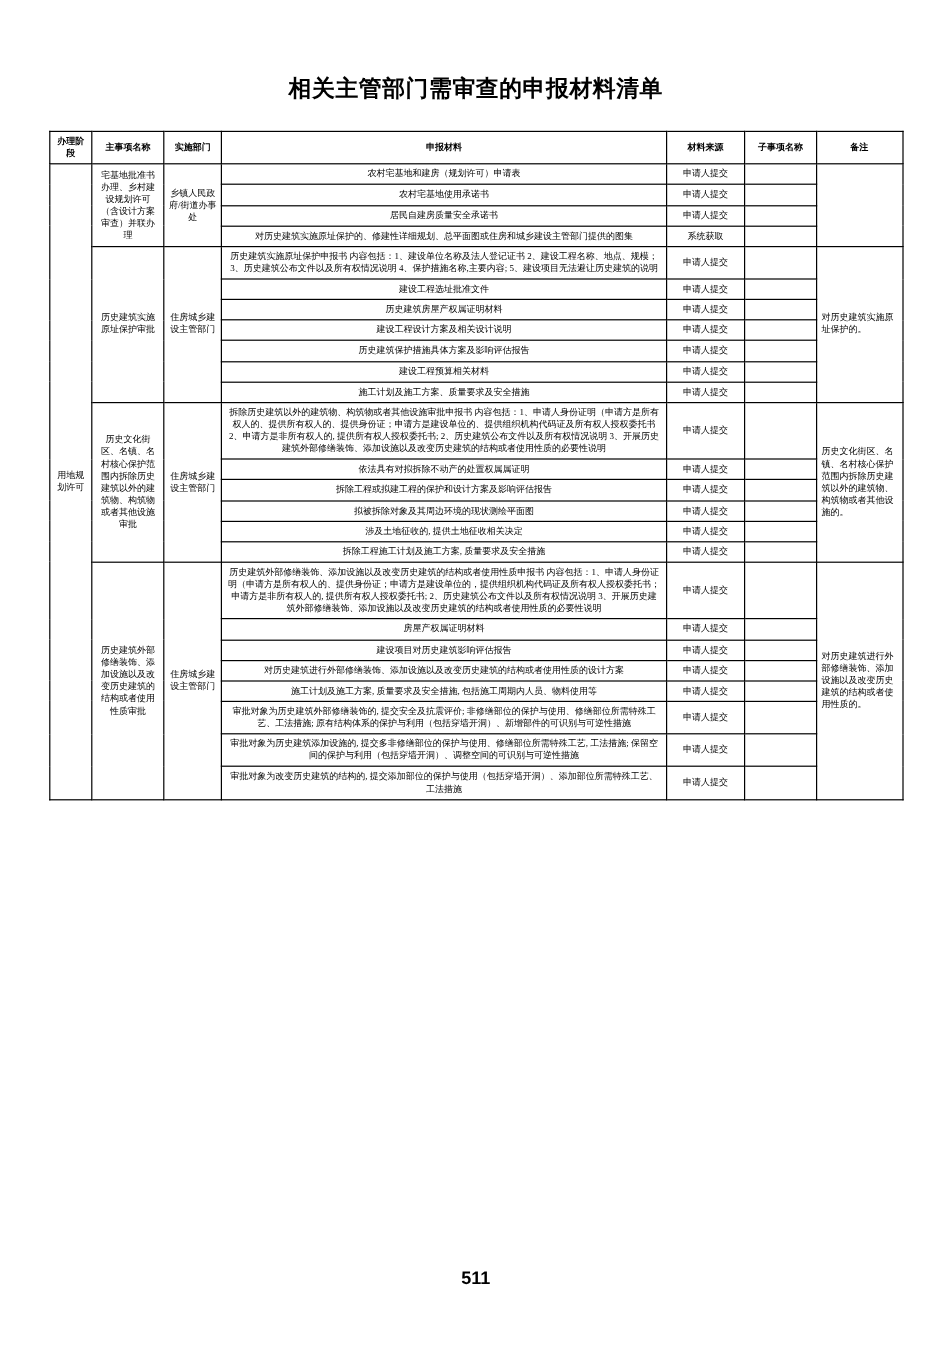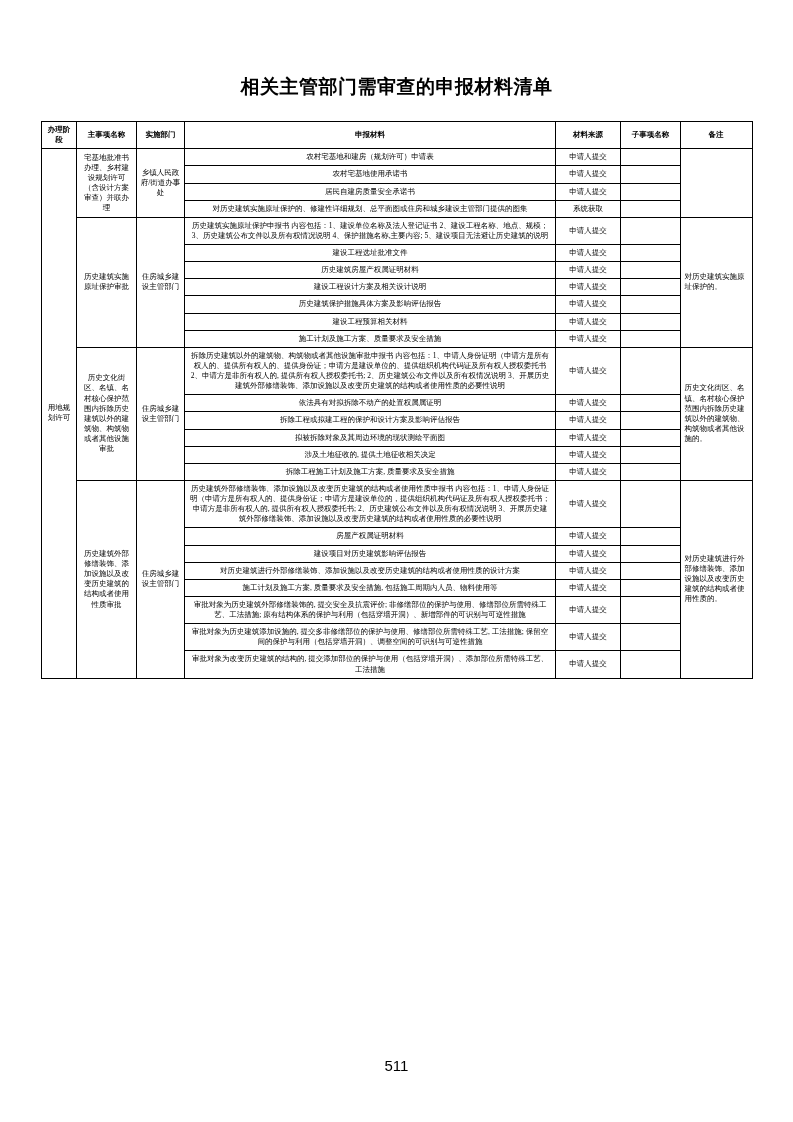--- a/index.html
+++ b/index.html
@@ -11,21 +11,21 @@
     width: 793px;
     height: 1122px;
     font-family: "Liberation Serif", "DejaVu Serif", serif;
     color: #000000;
     position: relative;
   }
   .page {
     width: 793px;
     height: 1122px;
     box-sizing: border-box;
-    padding: 12px;
+    padding: 0;
     position: relative;
   }
   .title-block {
     text-align: center;
     padding-top: 62px;
   }
   .title-line {
     font-size: 19px;
     font-weight: bold;
     line-height: 25px;
@@ -71,21 +71,21 @@
     padding-left: 5px;
     margin-top: 32px;
   }
   .pagenum {
     position: absolute;
     bottom: 48px;
     left: 0;
     width: 100%;
     text-align: center;
     font-size: 15px;
-    font-weight: normal;
+    font-weight: bold;
     font-family: "Liberation Sans", sans-serif;
   }
   col.w-stage { width: 34px; }
   col.w-main  { width: 56px; }
   col.w-dept  { width: 46px; }
   col.w-mat   { width: 350px; }
   col.w-source{ width: 62px; }
   col.w-sub   { width: 56px; }
   col.w-remark{ width: 68px; }
 </style>

